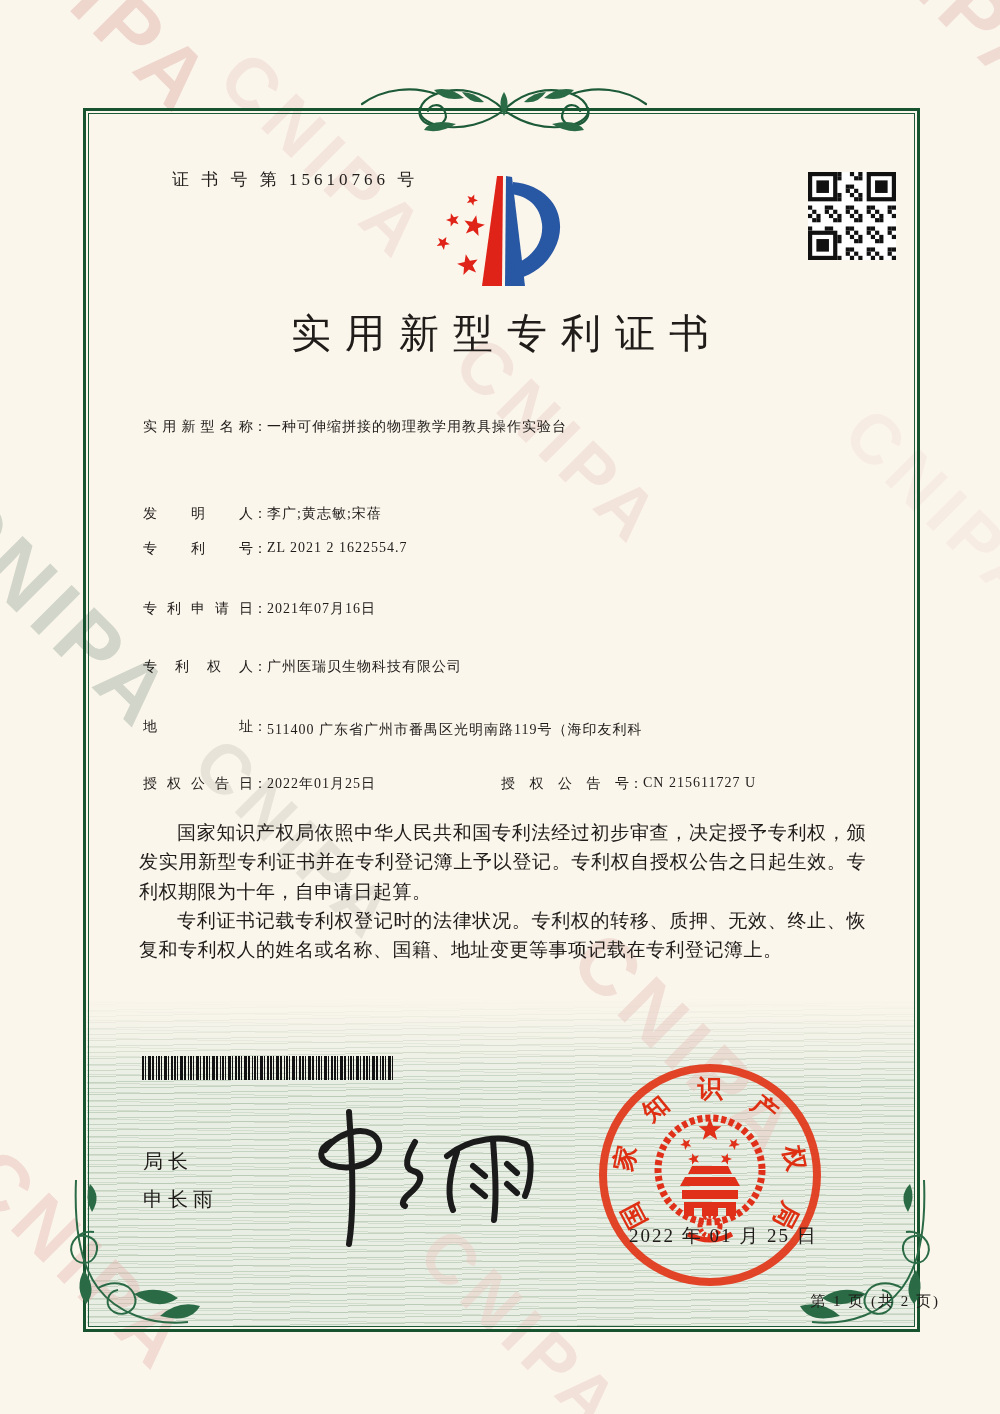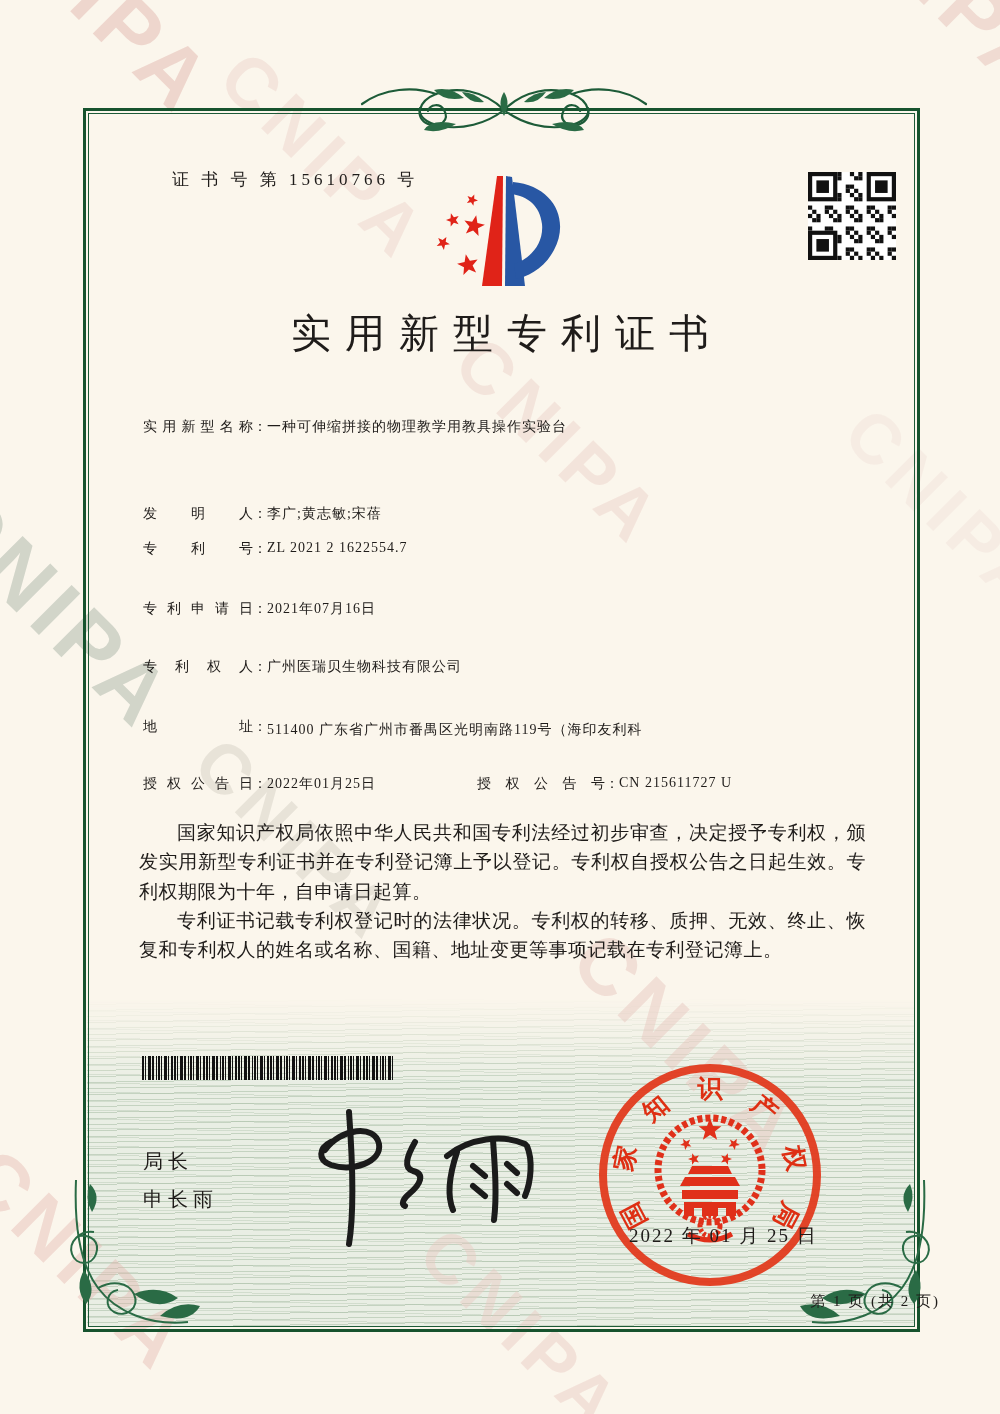--- a/index.html
+++ b/index.html
@@ -24,21 +24,21 @@
   .abs{position:absolute;z-index:2;}
   .cert-no{left:131px;top:168px;font-size:17px;letter-spacing:4px;margin-left:41px;}
   .title{left:0;top:306px;width:1000px;text-align:center;font-size:40px;font-weight:normal;
          letter-spacing:14px;padding-left:14px;box-sizing:border-box;}
   .row{left:143px;font-size:14px;white-space:nowrap;}
   .lbl{display:inline-block;width:110px;text-align:justify;text-align-last:justify;vertical-align:top;}
   .colon{display:inline-block;vertical-align:top;}
   .val{display:inline-block;vertical-align:top;letter-spacing:1px;}
   .addr-lines{display:inline-block;vertical-align:top;letter-spacing:1px;line-height:23px;}
   .grant2{position:absolute;left:334px;top:0;white-space:nowrap;}
-  .grant2 .lbl{width:128px;}
+  .grant2 .lbl{width:128px;margin-left:24px;}
   .para{left:139px;width:727px;font-size:19px;line-height:29.4px;text-align:justify;
         text-indent:38px;letter-spacing:.5px;}
   .director{left:143px;font-family:"Liberation Sans",sans-serif;font-size:20px;letter-spacing:5px;z-index:3;}
   .pg-footer{left:0;top:1292px;width:940px;text-align:right;font-size:15px;letter-spacing:2px;z-index:3;}
   .note-box{left:402px;top:1341px;width:170px;height:36px;background:#ffffff;line-height:36px;
             text-align:center;font-size:16px;letter-spacing:3px;z-index:2;}
   
   .seal{position:absolute;left:599px;top:1064px;width:222px;height:222px;z-index:4;}
   .seal-ring{position:absolute;inset:0;border:8px solid #e23a1e;border-radius:50%;opacity:.95;}
   .seal-arc{position:absolute;left:50%;top:50%;width:0;height:0;}

